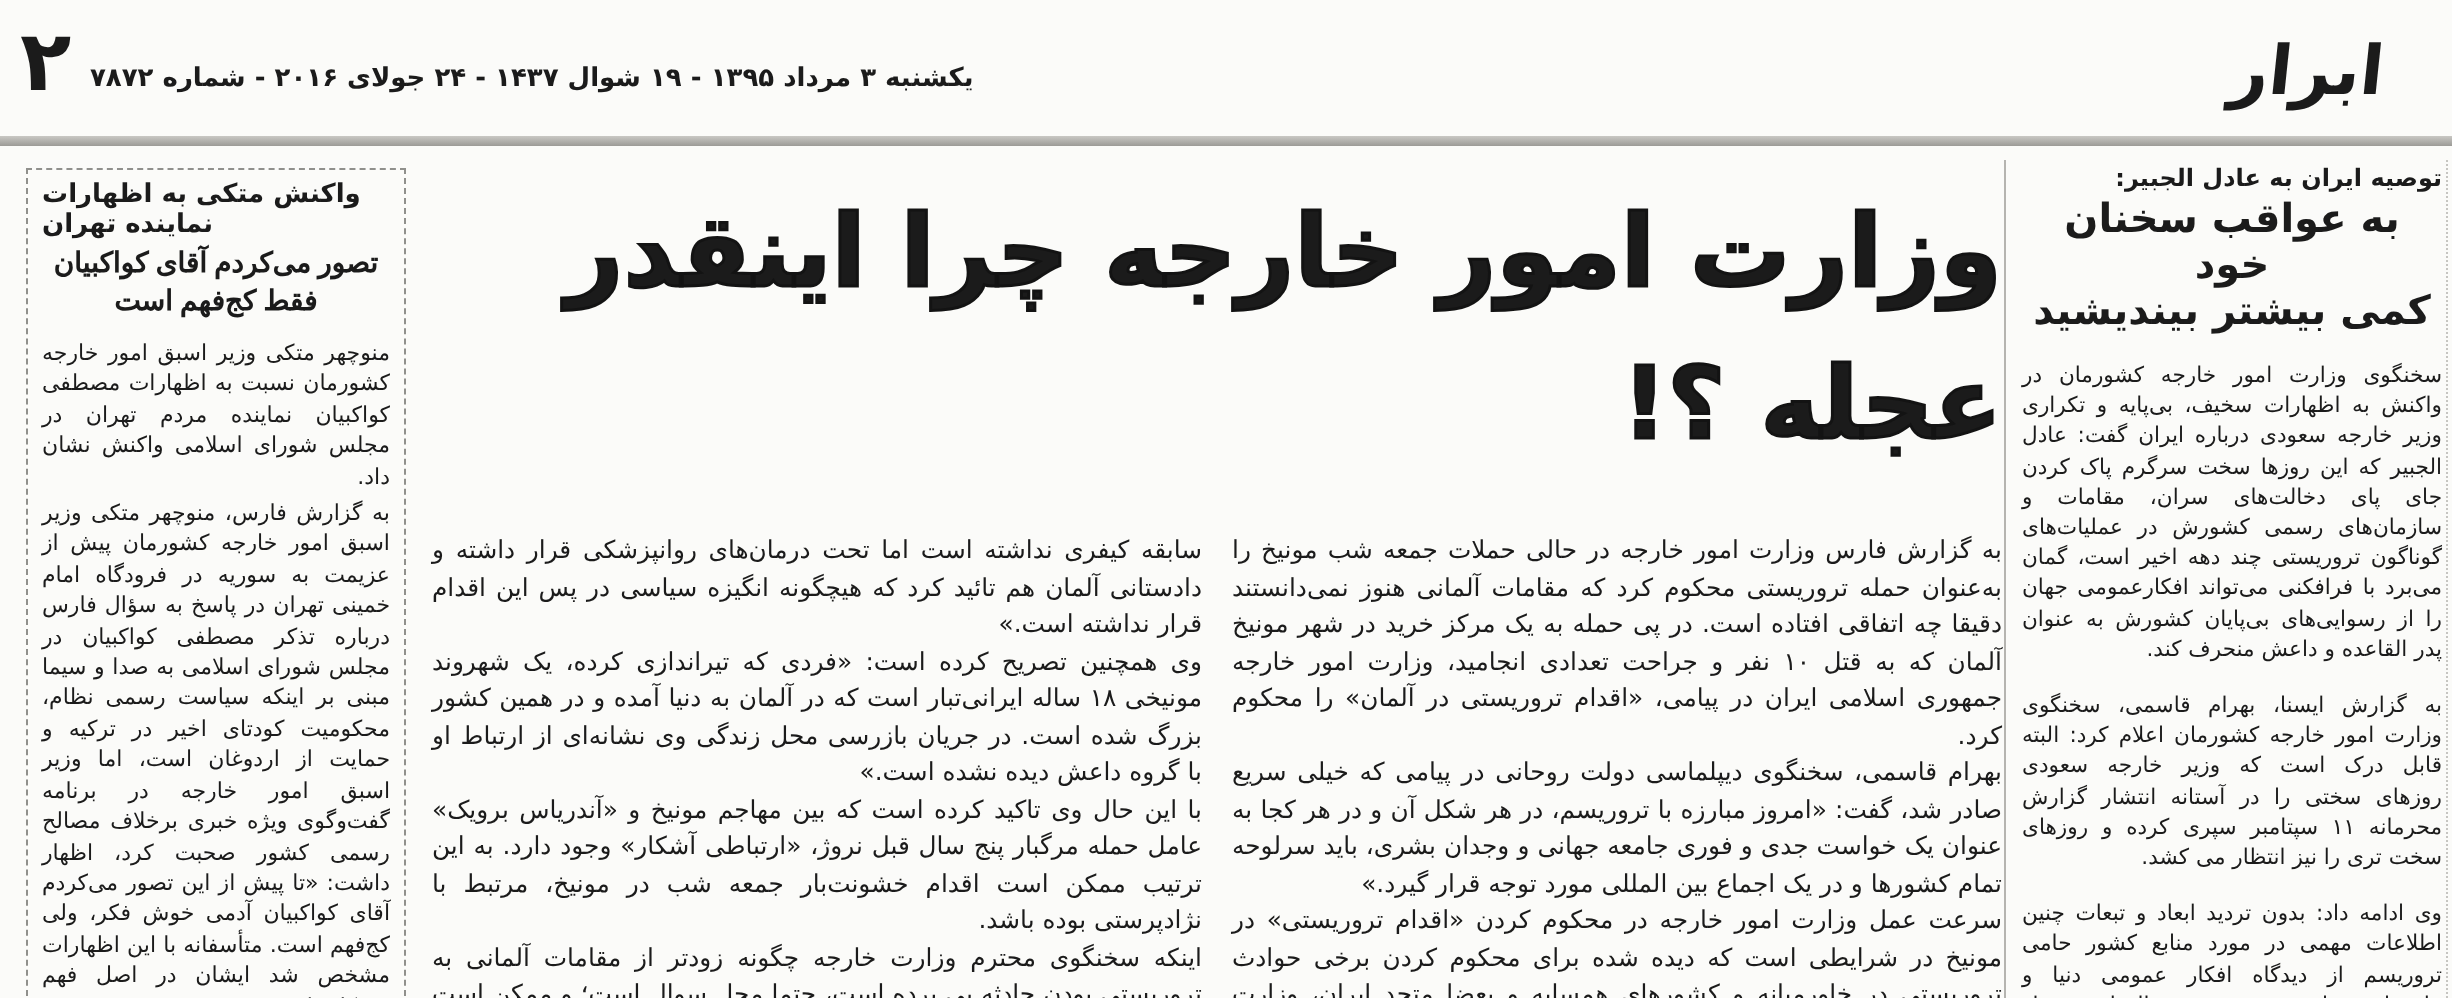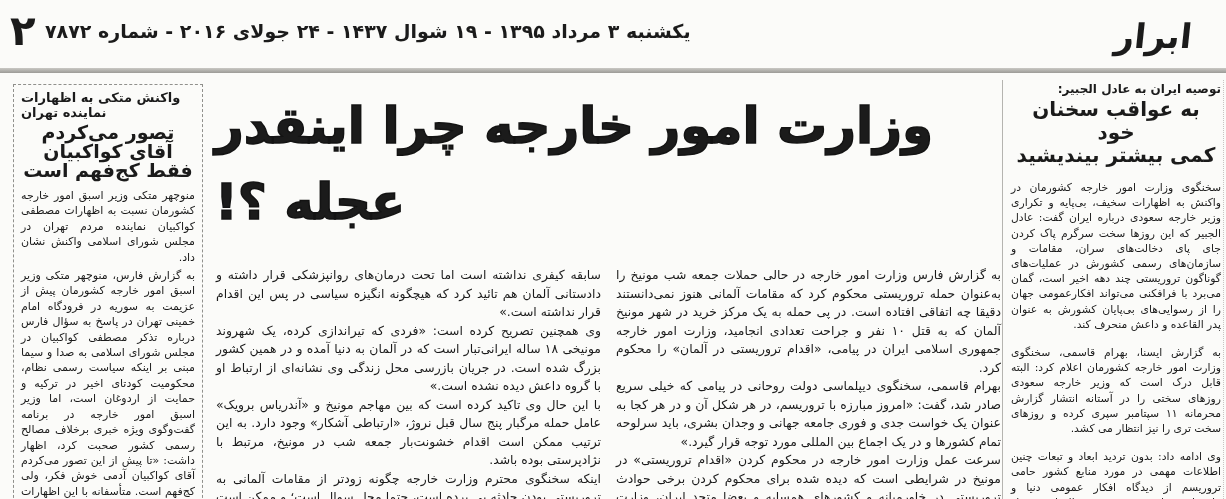--- a/index.html
+++ b/index.html
@@ -5,34 +5,34 @@
   html,body{margin:0;padding:0;}
   #page{
     position:relative;width:1226px;height:499px;overflow:hidden;
     background:#fbfbf9;color:#1b1b1b;
     font-family:"DejaVu Sans",sans-serif;direction:rtl;
   }
   
   .masthead{position:absolute;top:16px;right:34px;font-size:34px;font-weight:bold;
     transform:skewX(-6deg);white-space:nowrap;}
   .page-number{position:absolute;top:10px;left:10px;font-size:42px;font-weight:bold;line-height:1;}
-  .date-line{position:absolute;top:20px;left:45px;font-size:19px;font-weight:bold;
+  .date-line{position:absolute;top:32px;left:45px;font-size:13px;font-weight:bold;
     white-space:nowrap;direction:rtl;}
   .header-rule{position:absolute;top:68px;left:0;width:1226px;height:5px;
     background:linear-gradient(#c9c8c4,#9c9b97);}
   
   .left-box{position:absolute;left:13px;top:84px;width:174px;height:432px;
     border:1.5px dashed #90908c;padding:5px 7px 0;}
   .left-box .kicker{font-size:13px;font-weight:bold;text-align:left;}
-  .left-box .box-title{font-size:19px;font-weight:bold;text-align:center;
-    line-height:19px;margin:3px 0 8px;}
+  .left-box .box-title{font-size:14px;font-weight:bold;text-align:center;
+    line-height:19px;margin:3px 0 8px;font-family:Liberation Serif, serif;}
   .left-box p{font-size:11px;line-height:15.4px;text-align:justify;margin:0 0 3px;}
   
   .main{position:absolute;left:215px;top:84px;width:786px;}
-  .headline{font-size:50px;font-weight:bold;text-align:left;line-height:76px;
+  .headline{font-size:50px;font-weight:bold;text-align:right;line-height:76px;
     margin:4px 0 0;letter-spacing:-1px;-webkit-text-stroke:1.5px #131313;}
   .main-cols{display:flex;gap:15px;margin-top:26px;}
   .main-col{width:385px;font-size:12.4px;line-height:18.5px;text-align:justify;}
   .main-col p{margin:0;}
   
   .divider{position:absolute;left:1002px;top:80px;width:1px;height:419px;background:#b5b4b0;}
   .edge-dots{position:absolute;left:1223px;top:80px;width:0;height:419px;
     border-left:1px dotted #c6c5c1;}
   .right-article{position:absolute;left:1008px;top:80px;width:210px;padding:2px 3px;}
   .right-article .kicker{font-size:12px;font-weight:bold;text-align:right;margin-bottom:2px;}

